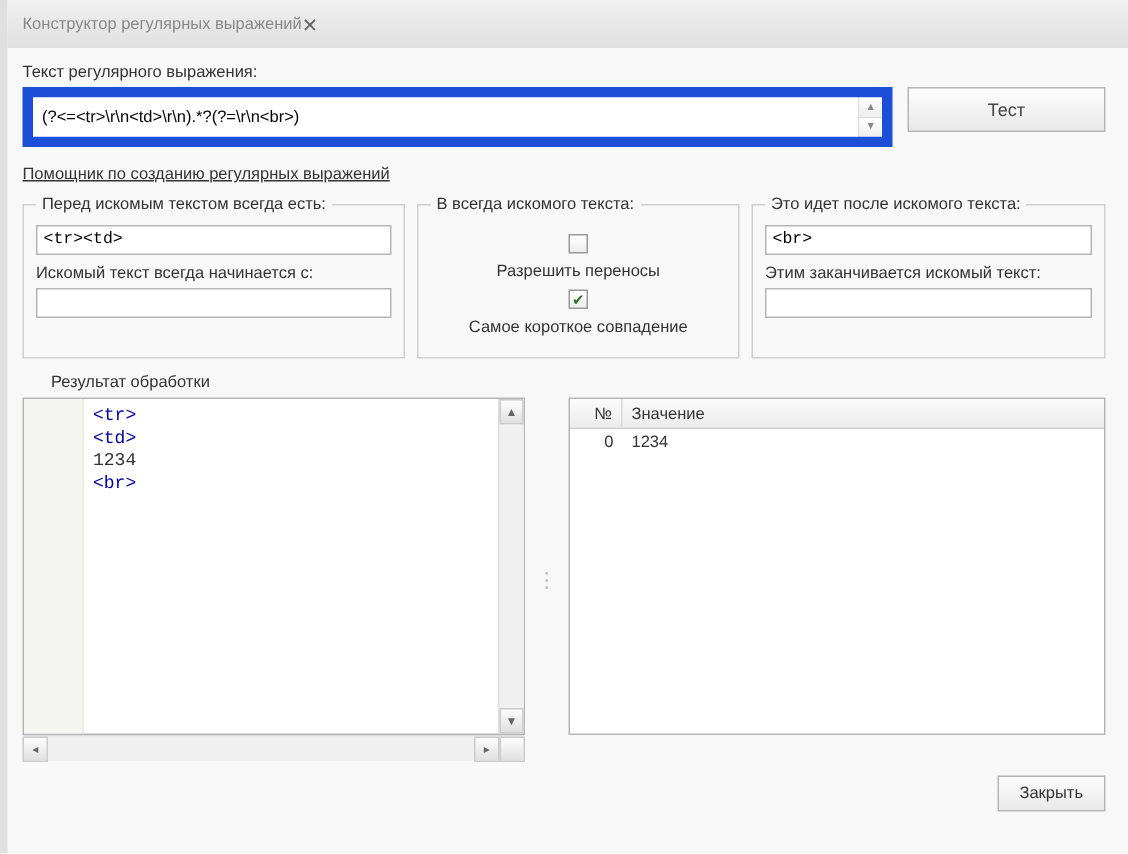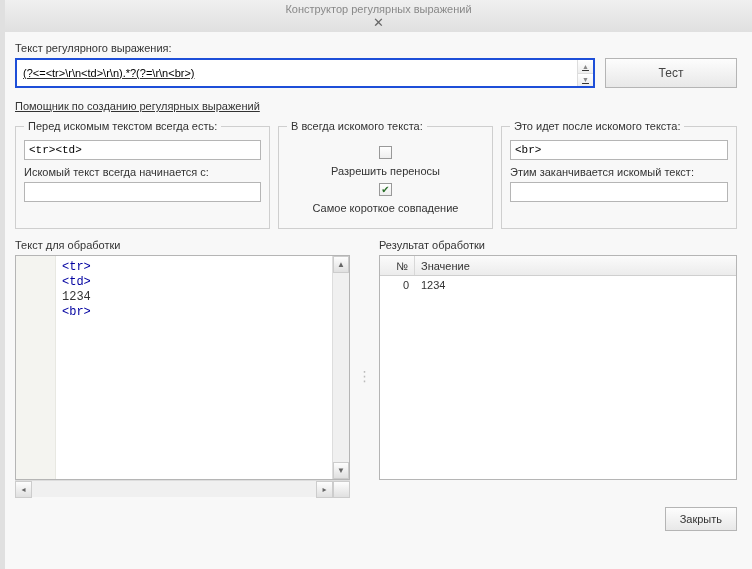--- a/index.html
+++ b/index.html
@@ -15,25 +15,24 @@
     height: 569px;
     background: #f8f8f8;
     border-left: 5px solid #e0e0e0;
     position: relative;
   }
   .titlebar {
     height: 28px;
     background: linear-gradient(#f0f0f0,#e0e0e0);
     display: flex;
     align-items: center;
-    justify-content: center;
+    justify-content: flex-start;
     padding: 16px 10px;
     color: #888;
     font-size: 11px;
-    flex-direction: column;
   }
   .close-x {
     font-size: 13px;
     color: #666;
     cursor: pointer;
   }
   .content {
     padding: 10px 15px 10px 10px;
   }
   .label {
@@ -42,24 +41,23 @@
   }
   .row-top {
     display: flex;
     gap: 10px;
     align-items: stretch;
     margin-bottom: 12px;
   }
   .regex-input {
     flex: 1;
     display: flex;
-    border: 2px solid #1d4ed8;
+    border: 7px solid #1d4ed8;
     background: #fff;
-    height: 30px;
-    text-decoration: underline;
+    height: 40px;
   }
   .regex-input input {
     flex: 1;
     border: none;
     outline: none;
     padding: 0 6px;
     font-size: 11px;
     font-family: Arial, sans-serif;
   }
   .spinner {
@@ -309,21 +307,20 @@
       <fieldset class="fs-right">
         <legend>Это идет после искомого текста:</legend>
         <input class="text-input" type="text" value="&lt;br&gt;" style="">
         <div class="label">Этим заканчивается искомый текст:</div>
         <input class="text-input" type="text" style="margin-bottom: 0px;" value="">
       </fieldset>
 
     </div>
 
     <div style="display:flex; gap:10px;">
-      <div style="width:335px" class="lower-label">Текст для обработки</div>
       <div style="width:9px"></div>
       <div class="lower-label">Результат обработки</div>
     </div>
 
     <div class="row-lower">
 
       <div class="editor-pane">
         <div class="editor-frame">
           <div class="gutter"></div>
           <div class="code-area" id="code-area"><div class="tag-blue">&lt;tr&gt;</div><div class="tag-blue">&lt;td&gt;</div><div>1234</div><div class="tag-blue">&lt;br&gt;</div></div>

